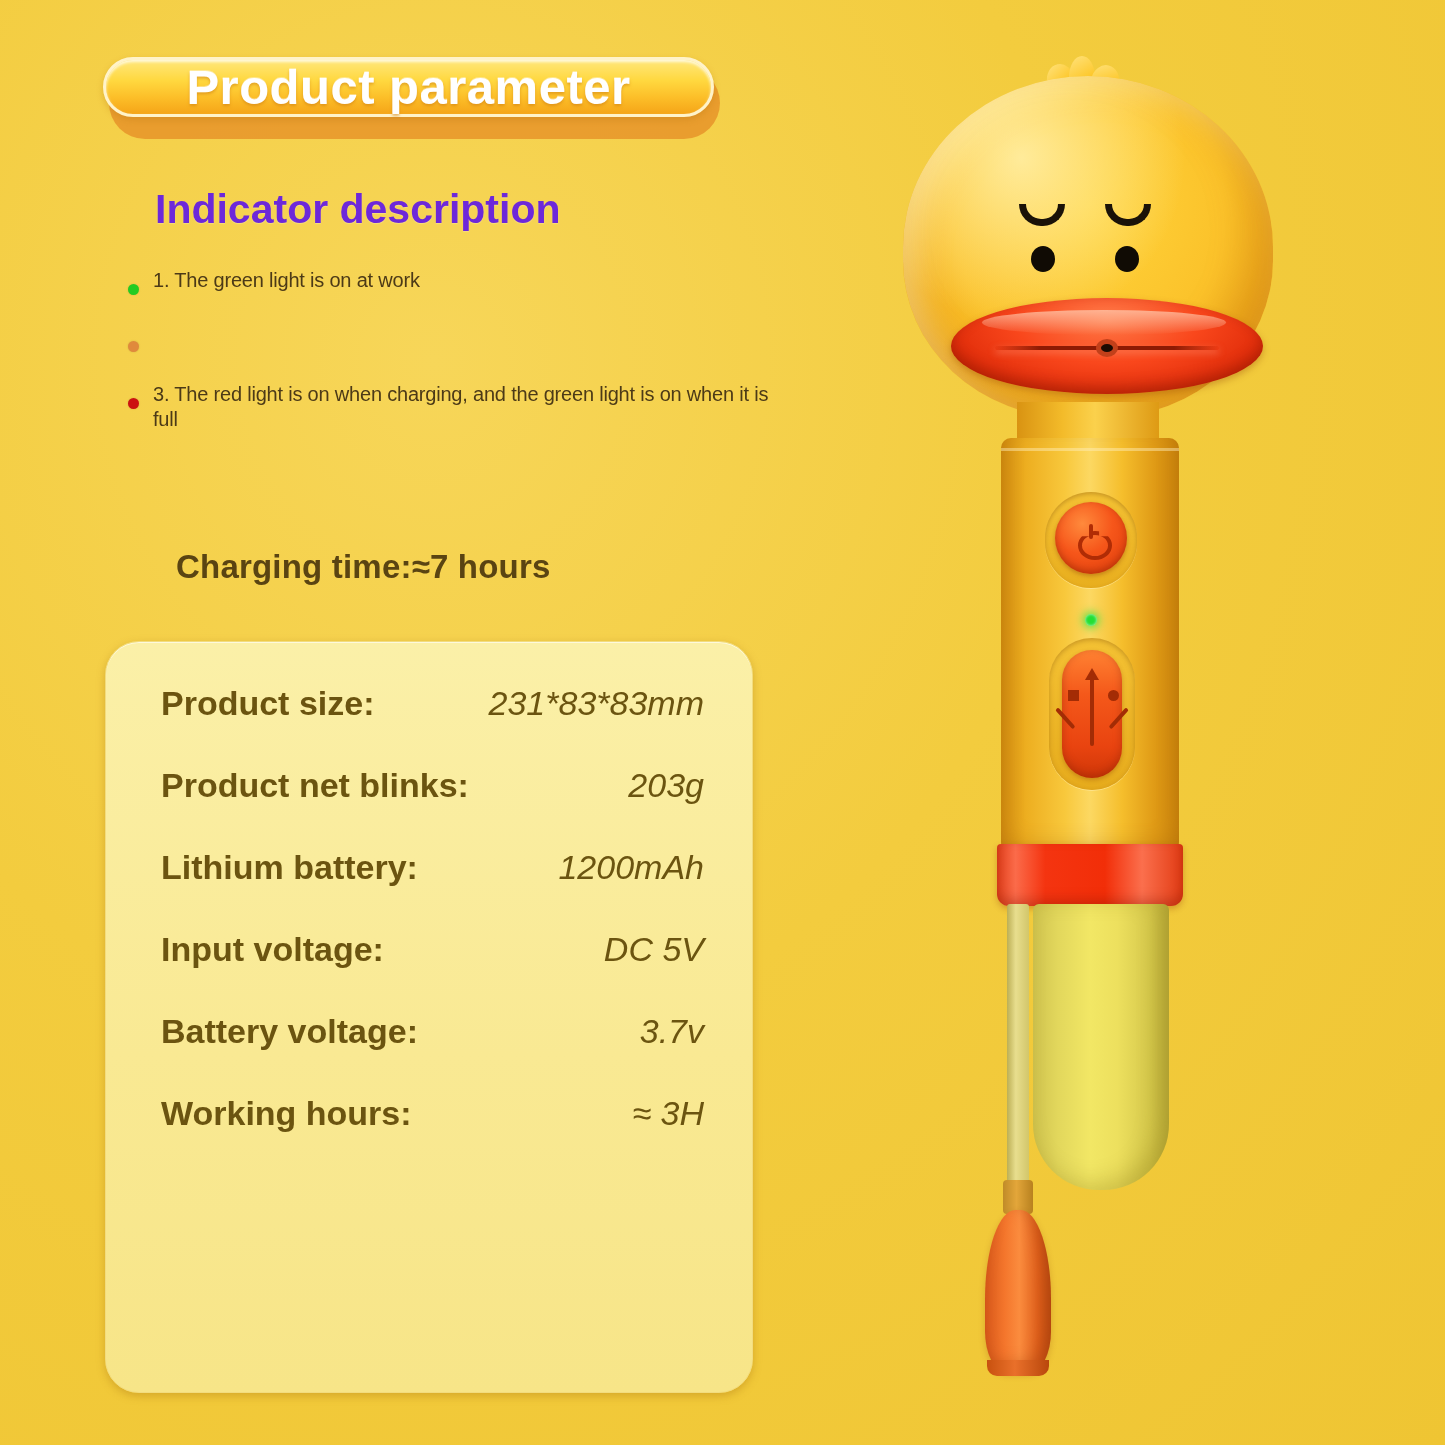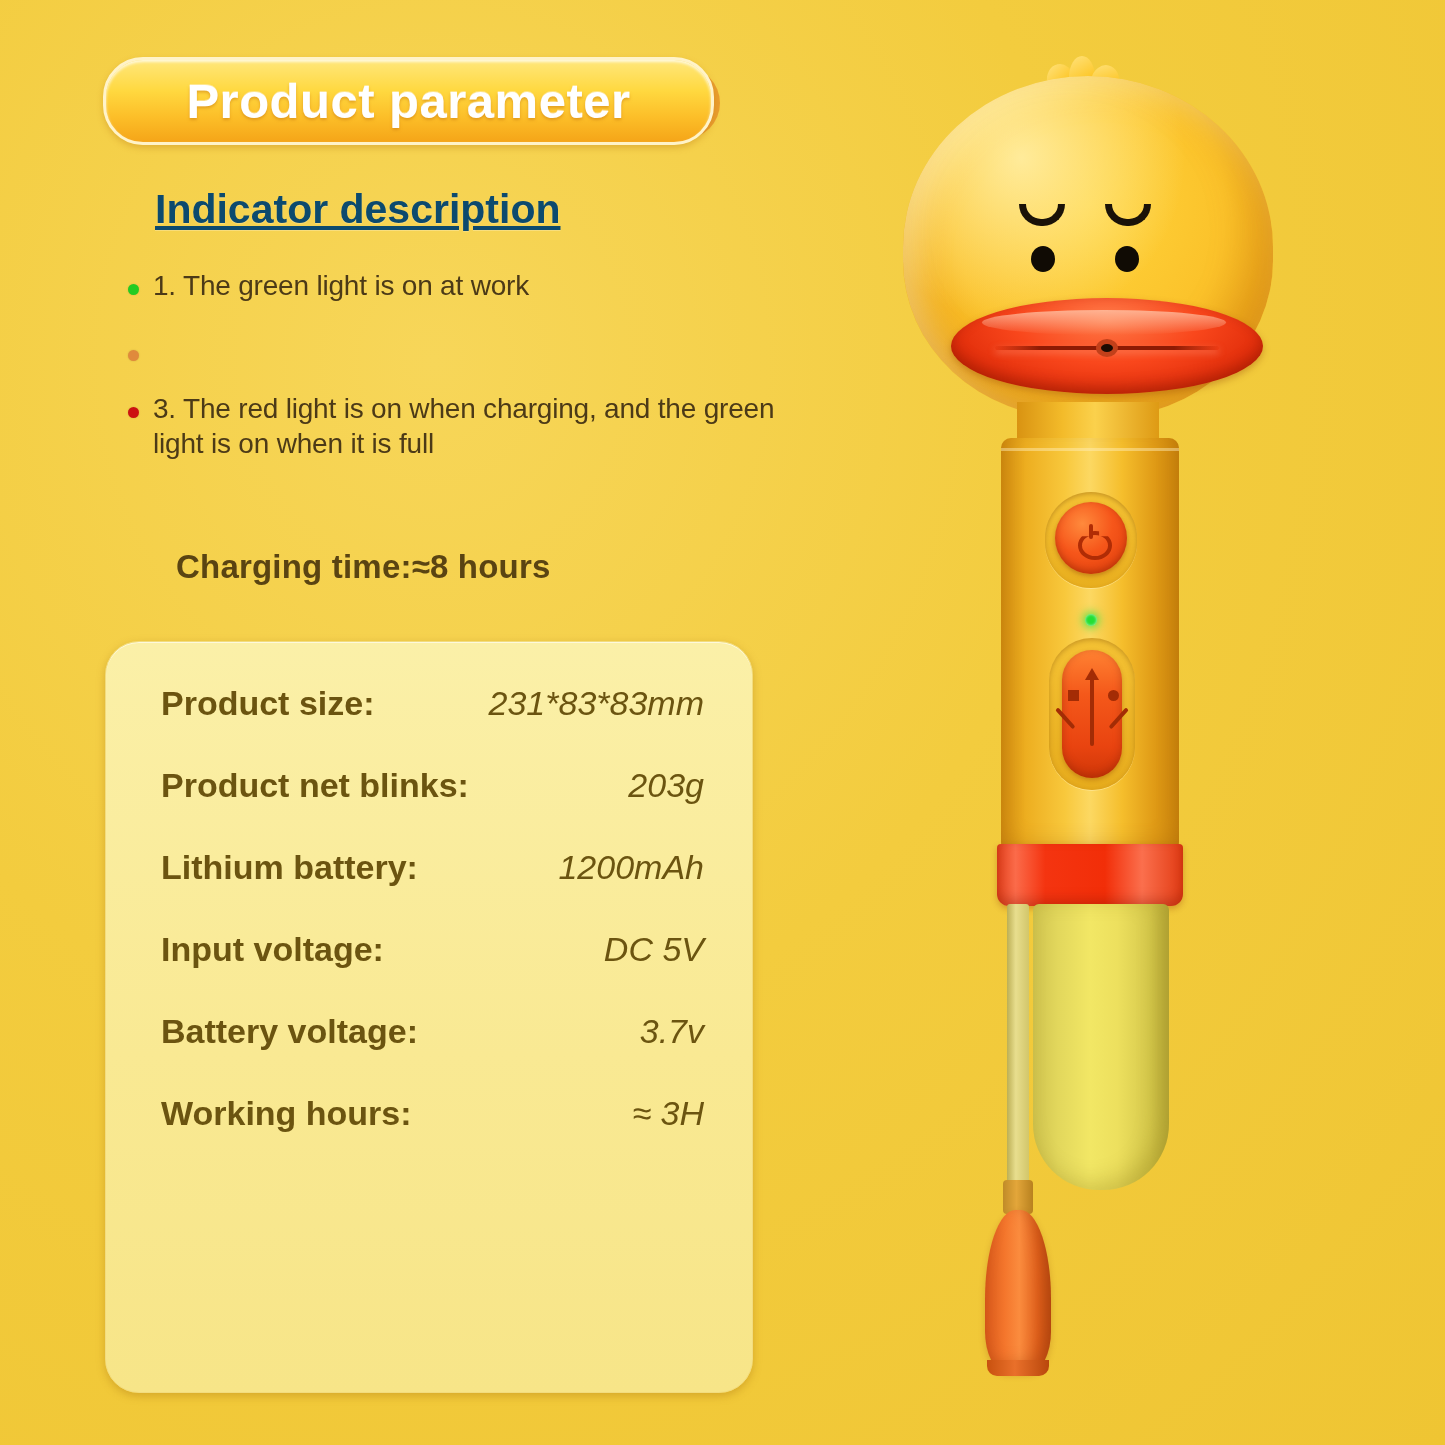--- a/index.html
+++ b/index.html
@@ -16,48 +16,47 @@
     pointer-events:none;
   }
 
   
   .banner-wrap{ position:absolute; left:103px; top:57px; width:617px; height:82px; }
   .banner-shadow{
     position:absolute; left:6px; top:10px; width:611px; height:72px;
     background:#E8952A; border-radius:40px; filter:blur(0.5px); opacity:.85;
   }
   .banner{
-    position:absolute; left:0; top:0; width:611px; height:88px;
+    position:absolute; left:0; top:0; width:611px; height:60px;
     border-radius:40px;
     background:linear-gradient(180deg,#FFE77B 0%,#FFD83F 38%,#FCBE28 70%,#F5A518 100%);
     border:3px solid #FFF3C9;
     box-shadow:inset 0 2px 3px rgba(255,255,255,.75), 0 3px 6px rgba(190,120,20,.35);
     display:flex; align-items:center; justify-content:center;
   }
   .banner-text{
     font-size:49px; font-weight:bold; color:#FFFFFF; letter-spacing:.5px;
     text-shadow:0 2px 3px rgba(205,125,20,.55), 0 -1px 0 rgba(255,255,255,.4);
     white-space:nowrap;
   }
 
   
   .ind-heading{
     position:absolute; left:155px; top:186px;
-    font-size:41px; font-weight:bold; color:#0c4a6e;
+    font-size:41px; font-weight:bold; color:#6d28d9;
     text-shadow:0 1px 1px rgba(255,255,255,.25);
-    text-decoration:underline;
   }
   .bullets{ position:absolute; left:128px; top:268px; width:700px; }
   .bullet{ display:flex; align-items:flex-start; margin-bottom:30px; }
   .dot{
     width:11px; height:11px; border-radius:50%; margin-top:16px; margin-right:14px; flex:0 0 auto;
     box-shadow:0 0 2px rgba(0,0,0,.15);
   }
   .bullet-text{
-    font-size:28px; color:#4C3A17; line-height:1.27; letter-spacing:-.2px;
+    font-size:20px; color:#4C3A17; line-height:1.27; letter-spacing:-.2px;
   }
   .charging{
     position:absolute; left:176px; top:548px;
     font-size:33px; font-weight:bold; color:#5A4412; letter-spacing:.2px;
   }
 
   
   .card{
     position:absolute; left:105px; top:641px; width:648px; height:752px;
     background:linear-gradient(180deg,#FBF0A8 0%,#F9E993 55%,#F7E588 100%);
@@ -271,21 +270,21 @@
   </div>
   <div class="bullet">
     <span class="dot" style="background:#E08A3C"></span>
   </div>
   <div class="bullet" style="width:660px">
     <span class="dot" style="background:#CC1111"></span>
     <span class="bullet-text">3. The red light is on when charging, and the green light is on when it is full</span>
   </div>
 </div>
 
-<div class="charging">Charging time:≈8 hours</div>
+<div class="charging">Charging time:≈7 hours</div>
 
 <div class="card">
   <div class="spec-row">
     <span class="spec-label">Product size:</span>
     <span class="spec-value">231*83*83mm</span>
   </div>
   <div class="spec-row">
     <span class="spec-label">Product net blinks:</span>
     <span class="spec-value">203g</span>
   </div>

